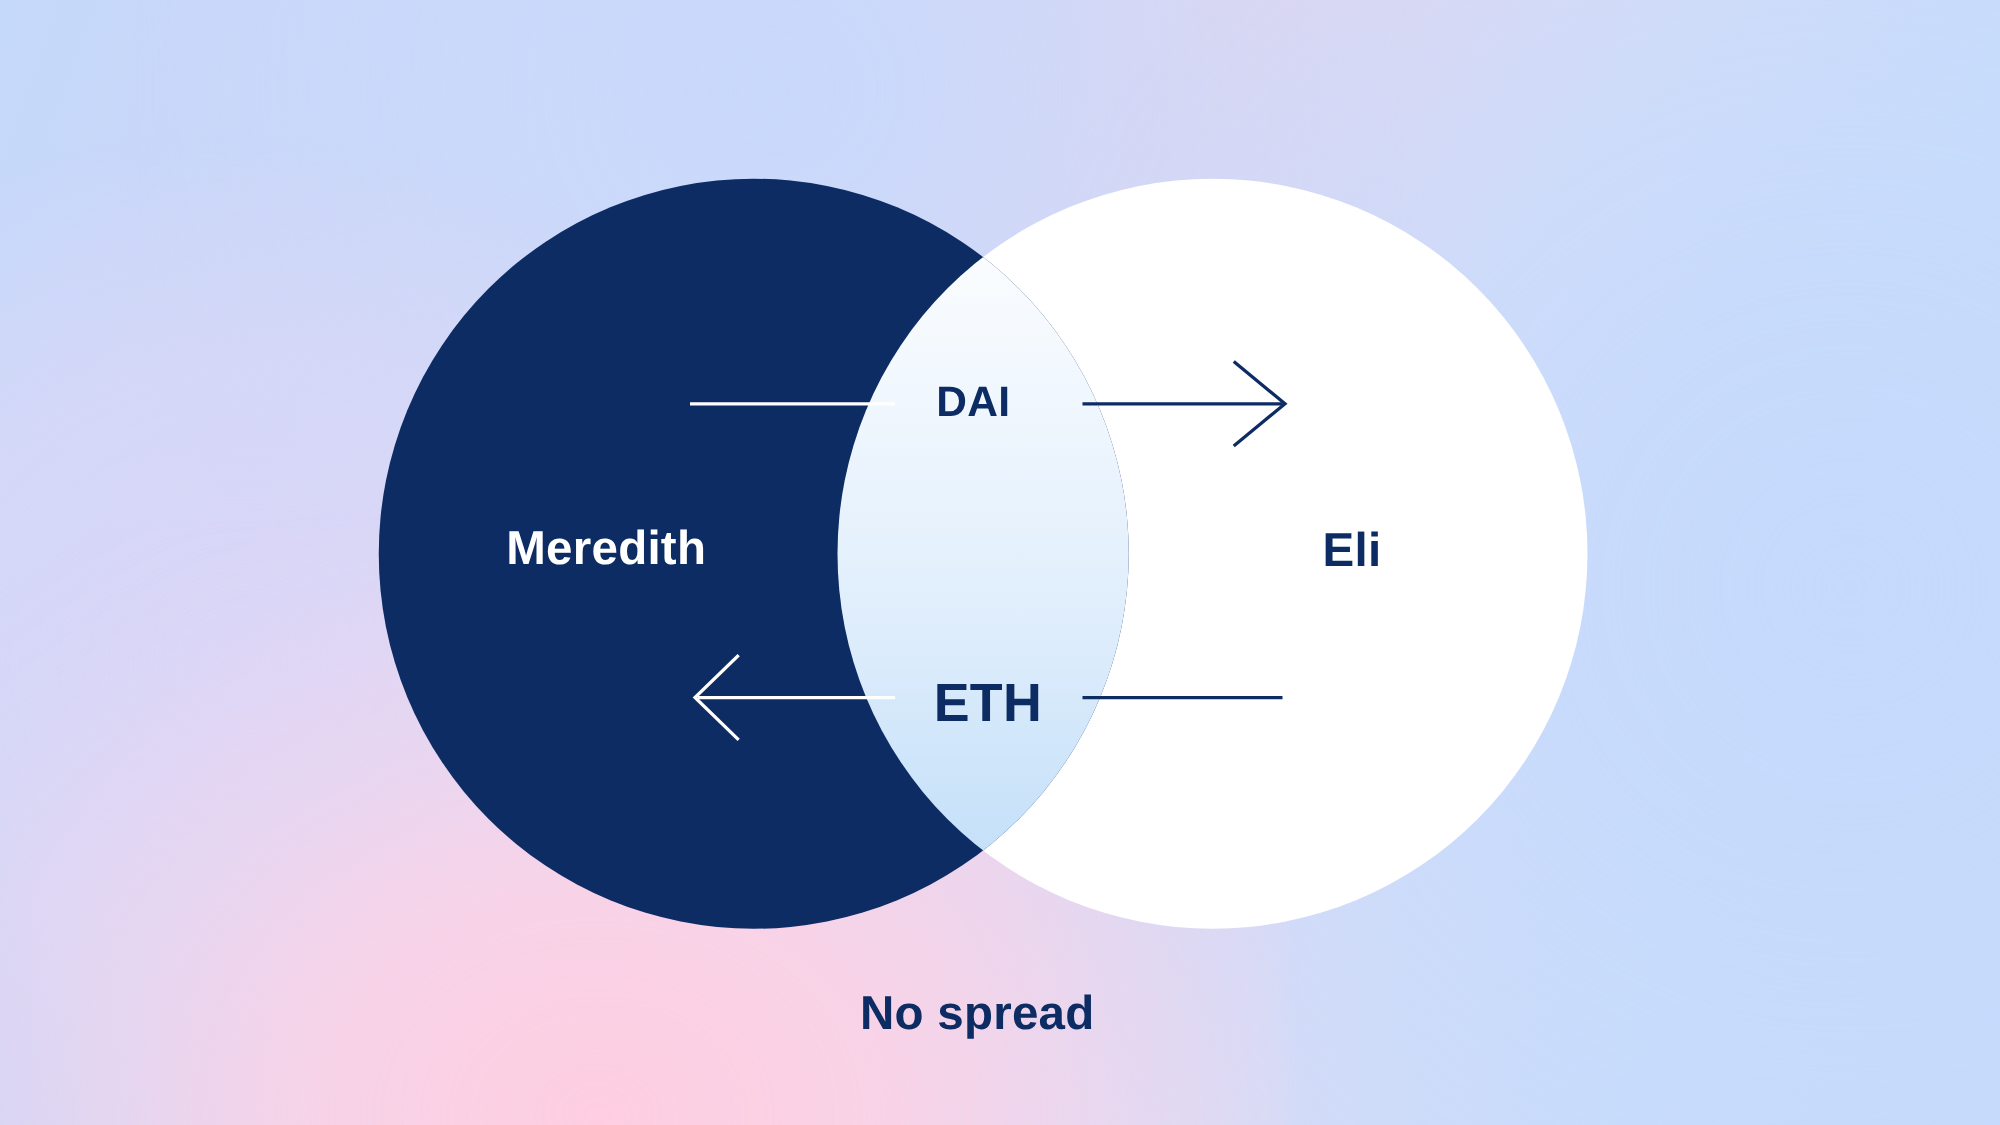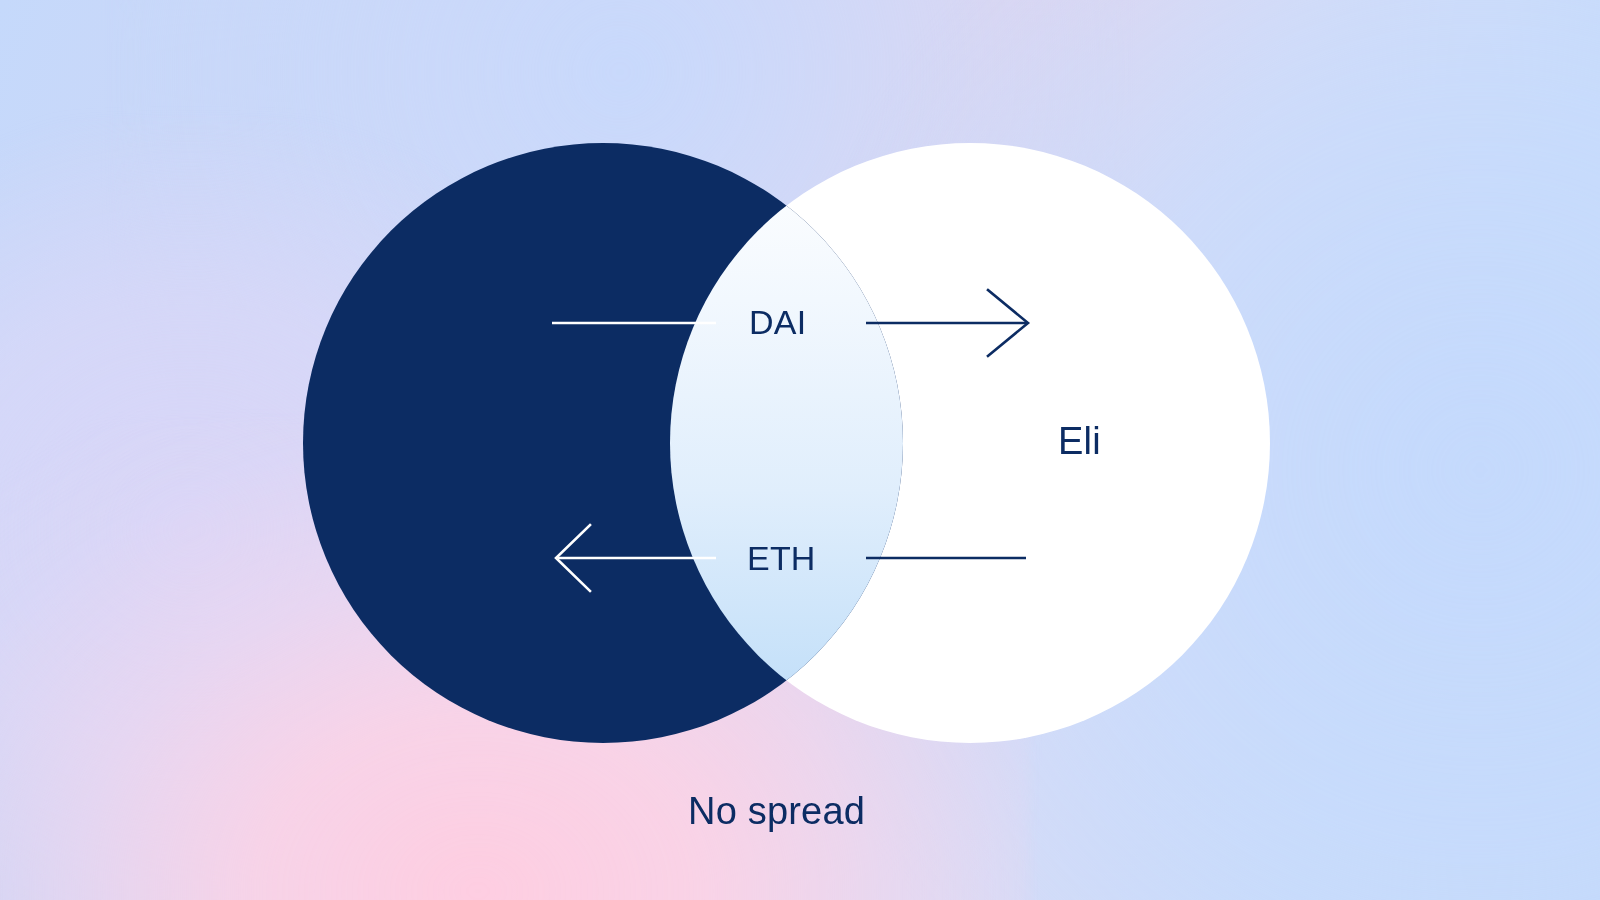--- a/index.html
+++ b/index.html
@@ -66,21 +66,21 @@
     position: absolute;
     left: 0;
     top: 0;
     width: 1600px;
     height: 900px;
   }
 
   .lbl {
     position: absolute;
     white-space: nowrap;
-    font-weight: 400;
+    font-weight: 700;
     letter-spacing: 0.2px;
   }
   #label-meredith {
     left: 405px;
     top: 418px;
     font-size: 38px;
     color: #ffffff;
   }
   #label-eli {
     left: 1058px;
@@ -90,21 +90,21 @@
   }
   #label-dai {
     left: 749px;
     top: 303px;
     font-size: 34px;
     color: #0c2c63;
   }
   #label-eth {
     left: 747px;
     top: 539px;
-    font-size: 34px;
+    font-size: 43px;
     color: #0c2c63;
   }
   #label-nospread {
     left: 688px;
     top: 790px;
     font-size: 38px;
     color: #0c2c63;
   }
 </style>
 </head>
@@ -150,18 +150,19 @@
     </g>
 
     <line x1="866" y1="558" x2="1026" y2="558" stroke="#0c2c63" stroke-width="2.6"></line>
 
     <g>
       <line x1="558" y1="558" x2="716" y2="558" stroke="#ffffff" stroke-width="2.6"></line>
       <polyline points="590,525 556,558 590,591" fill="none" stroke="#ffffff" stroke-width="2.6" stroke-linecap="square" stroke-linejoin="miter"></polyline>
     </g>
   </svg>
 
+  <div class="lbl" id="label-meredith">Meredith</div>
   <div class="lbl" id="label-eli">Eli</div>
   <div class="lbl" id="label-dai">DAI</div>
   <div class="lbl" id="label-eth">ETH</div>
   <div class="lbl" id="label-nospread">No spread</div>
 
 </div>
 
 </body></html>

